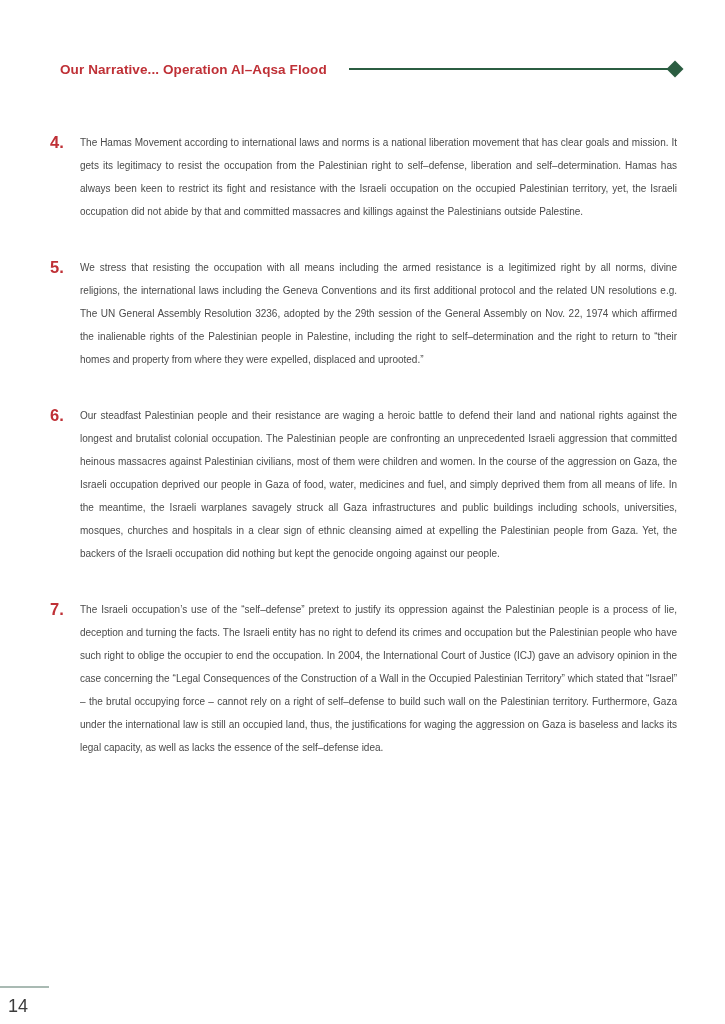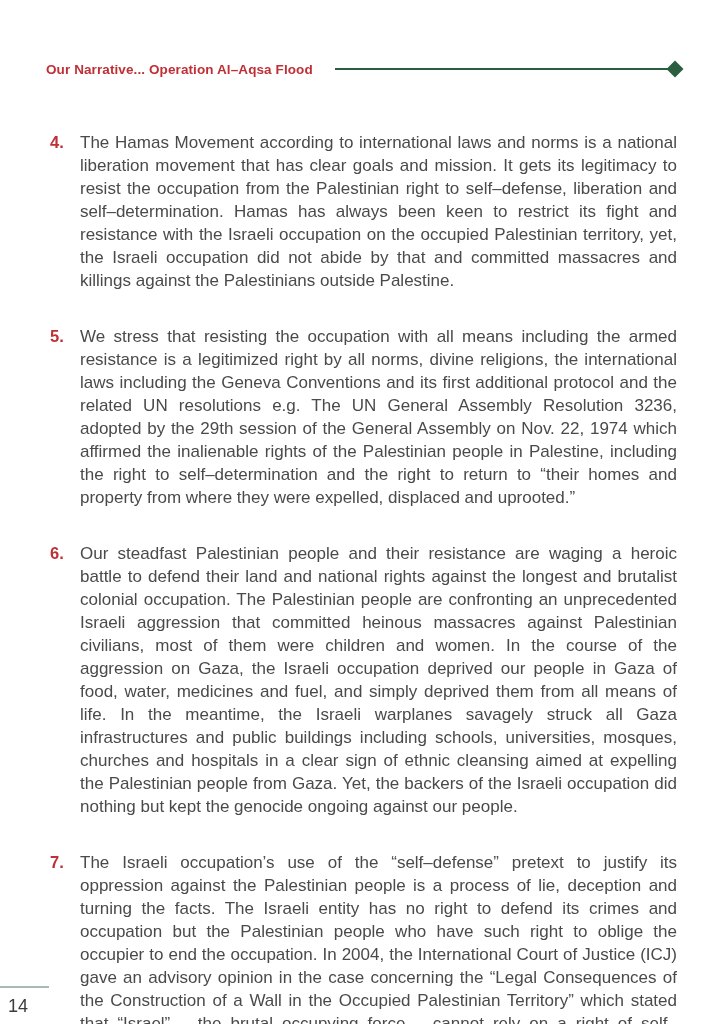--- a/index.html
+++ b/index.html
@@ -9,21 +9,21 @@
     width: 725px;
     height: 1024px;
     background: #ffffff;
     overflow: hidden;
     font-family: "Liberation Sans", sans-serif;
   }
 
   
   .header {
     position: absolute;
-    left: 46px;
+    left: 60px;
     right: 44px;
     top: 58px;
     height: 22px;
     display: flex;
     align-items: center;
   }
   .header-title {
     color: var(--accent-red, #bf3036);
     font-weight: bold;
     font-size: 13.5px;
@@ -62,21 +62,21 @@
     flex: 0 0 30px;
     color: var(--accent-red, #bf3036);
     font-weight: bold;
     font-size: 16.5px;
     line-height: 22px;
   }
   .para-text {
     flex: 1;
     text-align: justify;
     color: var(--body-text, #4a4a4a);
-    font-size: 17px;
+    font-size: 10px;
     line-height: 23px;
   }
 
   
   .footer-rule {
     position: absolute;
     left: 0;
     top: 986px;
     width: 49px;
     height: 2px;

